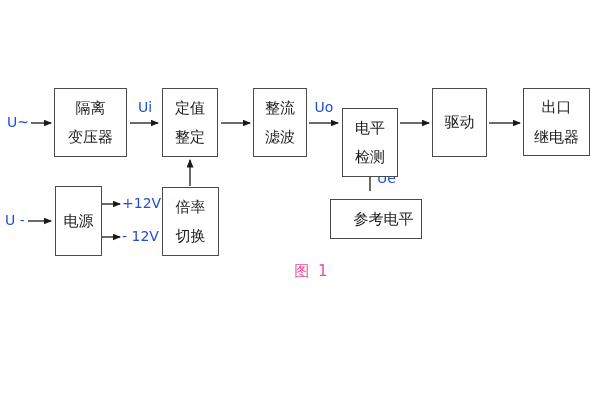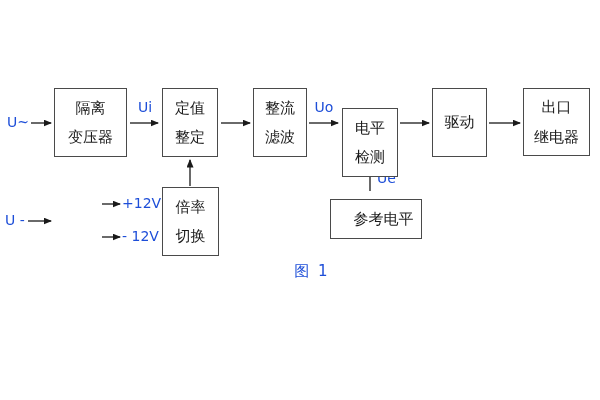--- a/index.html
+++ b/index.html
@@ -30,21 +30,21 @@
     position:absolute;
     font-size:14px;
     color:#1d4ed8;
     white-space:nowrap;
   }
   .caption {
     position:absolute;
     left:280px; top:262px; width:64px;
     text-align:center;
     font-size:15px;
-    color:#1d4ed8;
+    color:#ec4899;
     letter-spacing:2px;
   }
   svg.wires { position:absolute; left:0; top:0; width:600px; height:400px; }
   svg.wires line { stroke:#1a1a1a; stroke-width:1.3; }
 </style>
 </head>
 <body>
 
 <div class="stage">
 
@@ -98,20 +98,23 @@
 
   <div class="blk" style="left:523px; top:88px; width:67px; height:68px;">
     <span>出口</span>
     <span>继电器</span>
   </div>
 
   <div class="blk" style="left:432px; top:88px; width:55px; height:69px;">
     <span>驱动</span>
   </div>
 
+  <div class="blk" style="left:55px; top:186px; width:47px; height:70px;">
+    <span>电源</span>
+  </div>
 
   <div class="blk" style="left:162px; top:187px; width:57px; height:69px;">
     <span>倍率</span>
     <span>切换</span>
   </div>
 
   <div class="blk" style="left:330px; top:199px; width:92px; height:40px;padding-left:15px;">
     <span>参考电平</span>
   </div>
 

